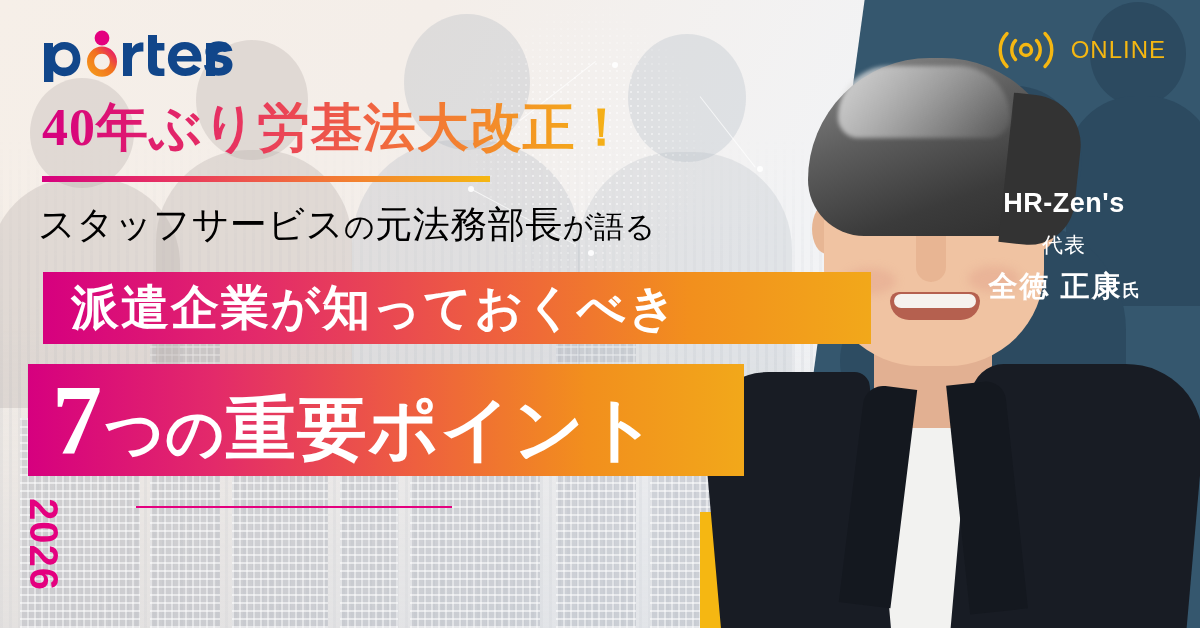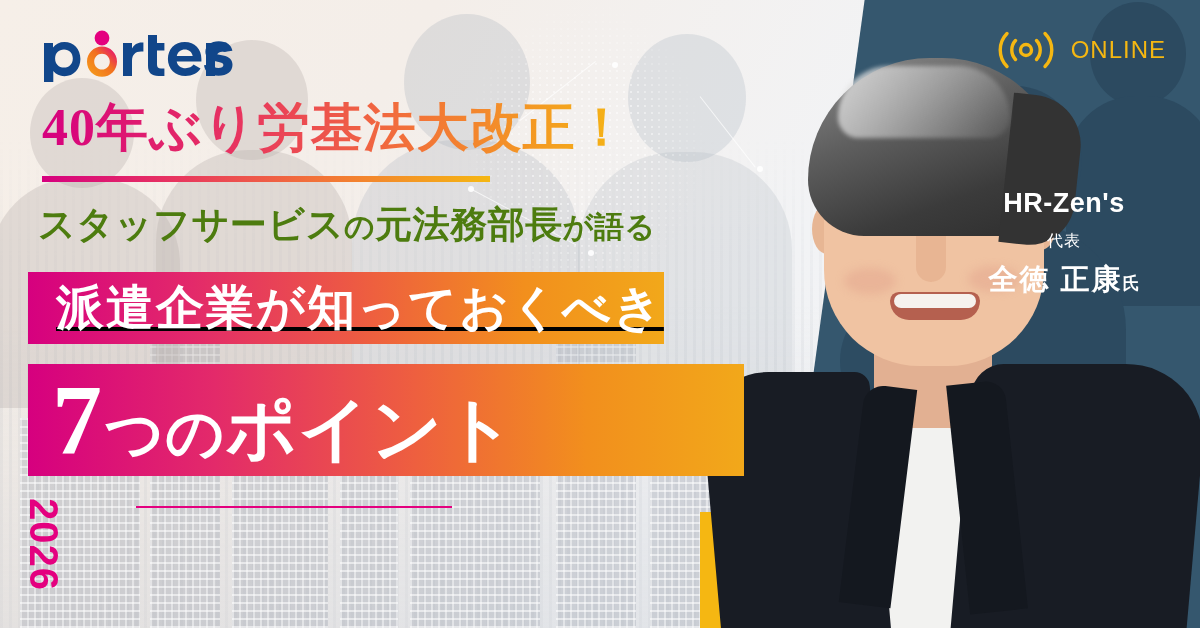--- a/index.html
+++ b/index.html
@@ -186,32 +186,32 @@
     white-space:nowrap;
   }
   .head1-rule{
     position:absolute; left:42px; top:176px; width:448px; height:6px;
     background:linear-gradient(90deg,#d6007f 0%,#e8365f 30%,#f2703a 60%,#f5b712 100%);
   }
 
   
   .head2{
     position:absolute; left:38px; top:200px;
-    font-size:37px; font-weight:700; color:#4d7c0f; letter-spacing:.5px;
+    font-size:37px; font-weight:400; color:#000000; letter-spacing:.5px;
     white-space:nowrap; line-height:1.35;
   }
   .head2 .sm{ font-size:30px; }
 
   
   .bar{
     position:absolute;
     background:linear-gradient(90deg,#d6007f 0%,#e32a6a 26%,#ee5f3f 54%,#f28f1d 78%,#f2a81a 100%);
     display:flex; align-items:center;
   }
-  .bar1{ left:28px; top:272px; width:636px; height:72px;text-decoration:underline; }
+  .bar1{ left:43px; top:272px; width:828px; height:72px; }
   .bar2{ left:28px; top:364px; width:716px; height:112px; }
   .bar-text{
     font-family:"Liberation Serif","DejaVu Serif",serif;
     color:#ffffff; white-space:nowrap; line-height:1;
   }
   .bar1 .bar-text{ font-size:48px; font-weight:600; padding-left:28px; letter-spacing:2px; }
   .bar2 .bar-text{ font-size:70px; font-weight:700; padding-left:24px; letter-spacing:1px;
                    display:flex; align-items:baseline; }
   .big7{ font-size:100px; font-weight:700; line-height:.9; margin-right:2px; }
   .sm-tsu{ font-size:58px; }
@@ -233,21 +233,21 @@
   
   .online{
     position:absolute; right:34px; top:28px;
     display:flex; align-items:center; gap:14px;
   }
   .online-label{ color:#f5b712; font-size:24px; font-weight:500; letter-spacing:1px; }
 
   
   .sp-info{ position:absolute; right:36px; top:188px; width:200px; text-align:center; color:#ffffff; }
   .sp-company{ font-size:27px; font-weight:700; letter-spacing:.5px; }
-  .sp-role{ font-size:16px; font-weight:500; margin-top:12px; letter-spacing:1px; }
+  .sp-role{ font-size:21px; font-weight:500; margin-top:12px; letter-spacing:1px; }
   .sp-name{ font-size:29px; font-weight:600; margin-top:8px; letter-spacing:2px; }
   .sp-name .suffix{ font-size:17px; letter-spacing:0; }
 </style>
 </head>
 <body>
 
 <div class="banner">
 
   <div class="bg-left">
     <div class="bg-city"></div>
@@ -350,20 +350,21 @@
 
   <div class="bar bar1">
     <div class="bar-text">派遣企業が知っておくべき</div>
   </div>
 
   <div class="bar bar2">
     <div class="bar-text">
       <span class="big7">7</span>
         <span class="sm-tsu">つ</span>
         <span class="sm-tsu">の</span>
+        <span>重要</span>
         <span>ポイント</span>
     </div>
   </div>
 
   <div class="year">2026</div>
 
   <div class="date-block">
     <div class="date-row">
     </div>
     <div class="date-rule"></div>

